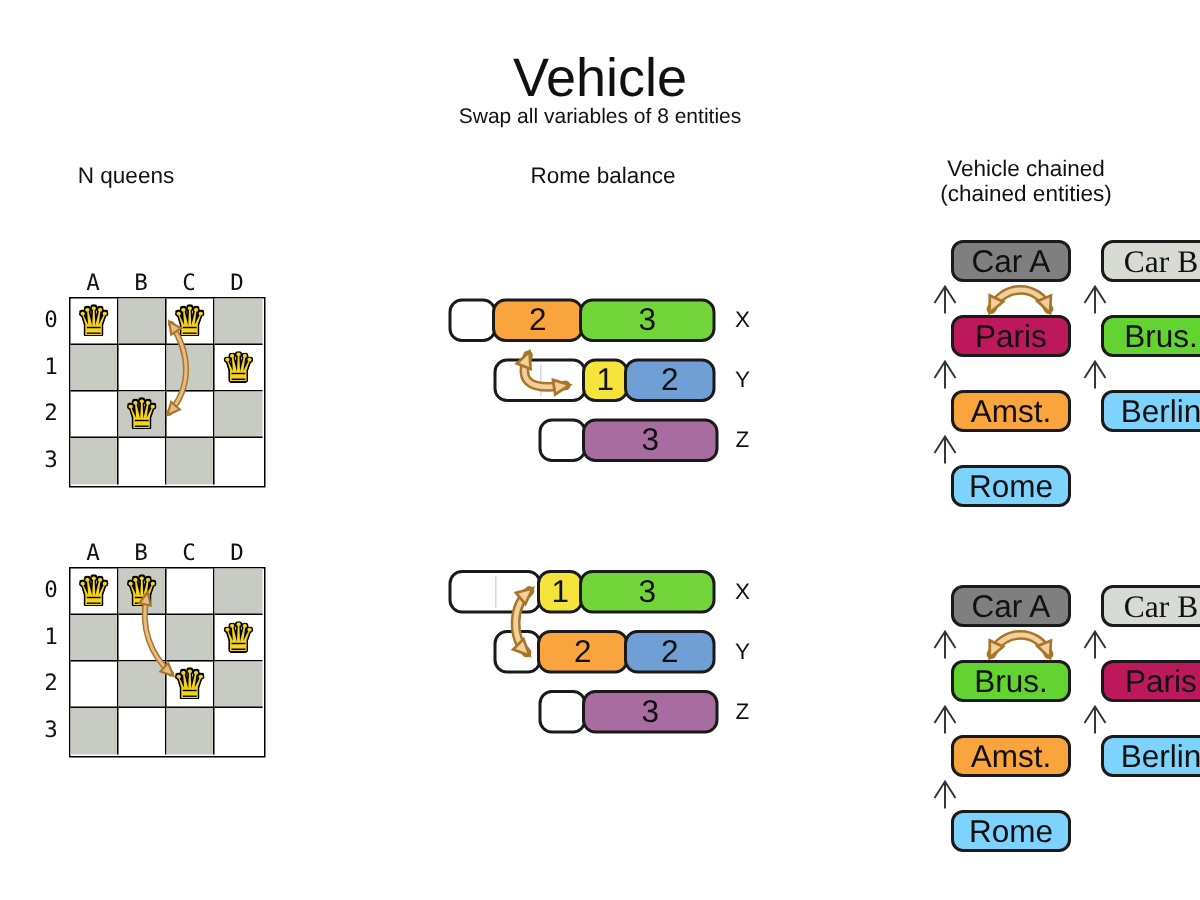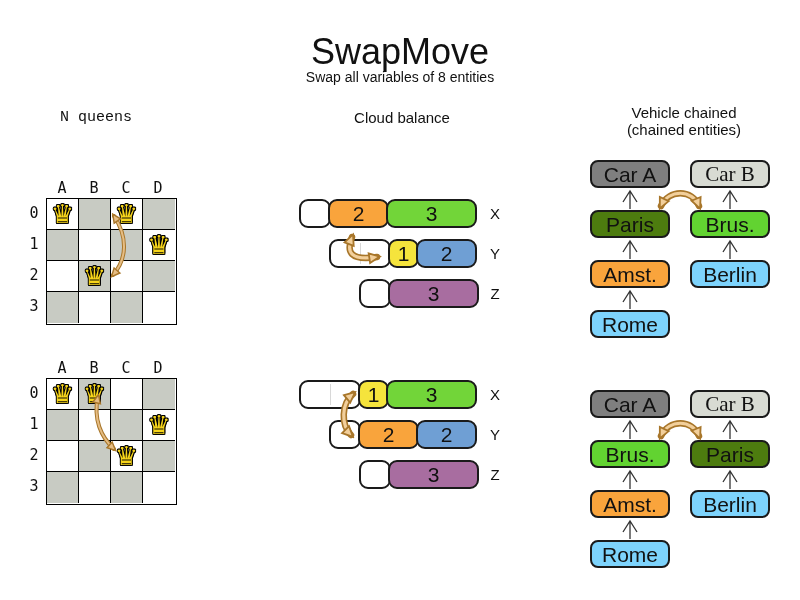--- a/index.html
+++ b/index.html
@@ -35,45 +35,45 @@
   .seg-white{background:#fff;}
   .seg-white.split::after{content:"";position:absolute;left:50%;top:2px;bottom:2px;width:1px;background:#d8d8d8;}
   .seg-orange{background:#f9a43c;}
   .seg-green{background:#72d539;}
   .seg-yellow{background:#f5e43c;}
   .seg-blue{background:#6f9fd4;}
   .seg-purple{background:#a86da0;}
   .cloud-row-label{font-size:15px;width:18px;line-height:29px;text-align:center;}
   
   .vbox{box-sizing:border-box;width:80px;height:28px;border:2px solid #1a1a1a;border-radius:8px;
-        display:flex;align-items:center;justify-content:center;font-size:21px;line-height:1;}
+        display:flex;align-items:center;justify-content:center;font-size:21px;line-height:1;margin-left:44px;}
   .vb-dgray{background:#7f7f7f;}
   .vb-lgray{background:#d8dbd3;font-family:Liberation Serif, serif;}
-  .vb-yellow{background:#4d7c0f;}
+  .vb-yellow{background:#be185d;}
   .vb-green{background:#62d331;}
   .vb-orange{background:#f9a43c;}
   .vb-blue{background:#7dd3fc;}
   .vb-purple{background:#7dd3fc;}
   
   #arrows{position:absolute;left:0;top:0;pointer-events:none;}
   .connector{stroke:#333;stroke-width:1.3;fill:none;}
   .swapdark{stroke:#a8762a;stroke-width:6.5;fill:none;stroke-linecap:round;}
   .swaplight{stroke:#f2cf9b;stroke-width:3.2;fill:none;stroke-linecap:round;}
   .qdark{stroke:#a8762a;stroke-width:4;fill:none;stroke-linecap:round;}
   .qlight{stroke:#e6bd84;stroke-width:2;fill:none;stroke-linecap:round;}
 </style>
 </head>
 <body>
 
 <div id="canvas">
 
-  <div class="abs page-title">SwapMove</div>
+  <div class="abs page-title">Vehicle</div>
   <div class="abs page-subtitle">Swap all variables of 8 entities</div>
-  <div class="abs col-heading" style="left:16px;top:109px;width:160px;font-family:Liberation Mono, monospace;">N queens</div>
-  <div class="abs col-heading" style="left:322px;top:109px;width:160px;">Cloud balance</div>
+  <div class="abs col-heading" style="left:4px;top:109px;width:160px;">N queens</div>
+  <div class="abs col-heading" style="left:322px;top:109px;width:160px;">Rome balance</div>
   <div class="abs col-heading" style="left:584px;top:104px;width:200px;">
     <div>Vehicle chained</div>
     <div>(chained entities)</div>
   </div>
 
   <div class="abs" style="left:46px;top:179px;display:flex;">
     <span class="board-col-label">A</span>
     <span class="board-col-label">B</span>
     <span class="board-col-label">C</span>
     <span class="board-col-label">D</span>

